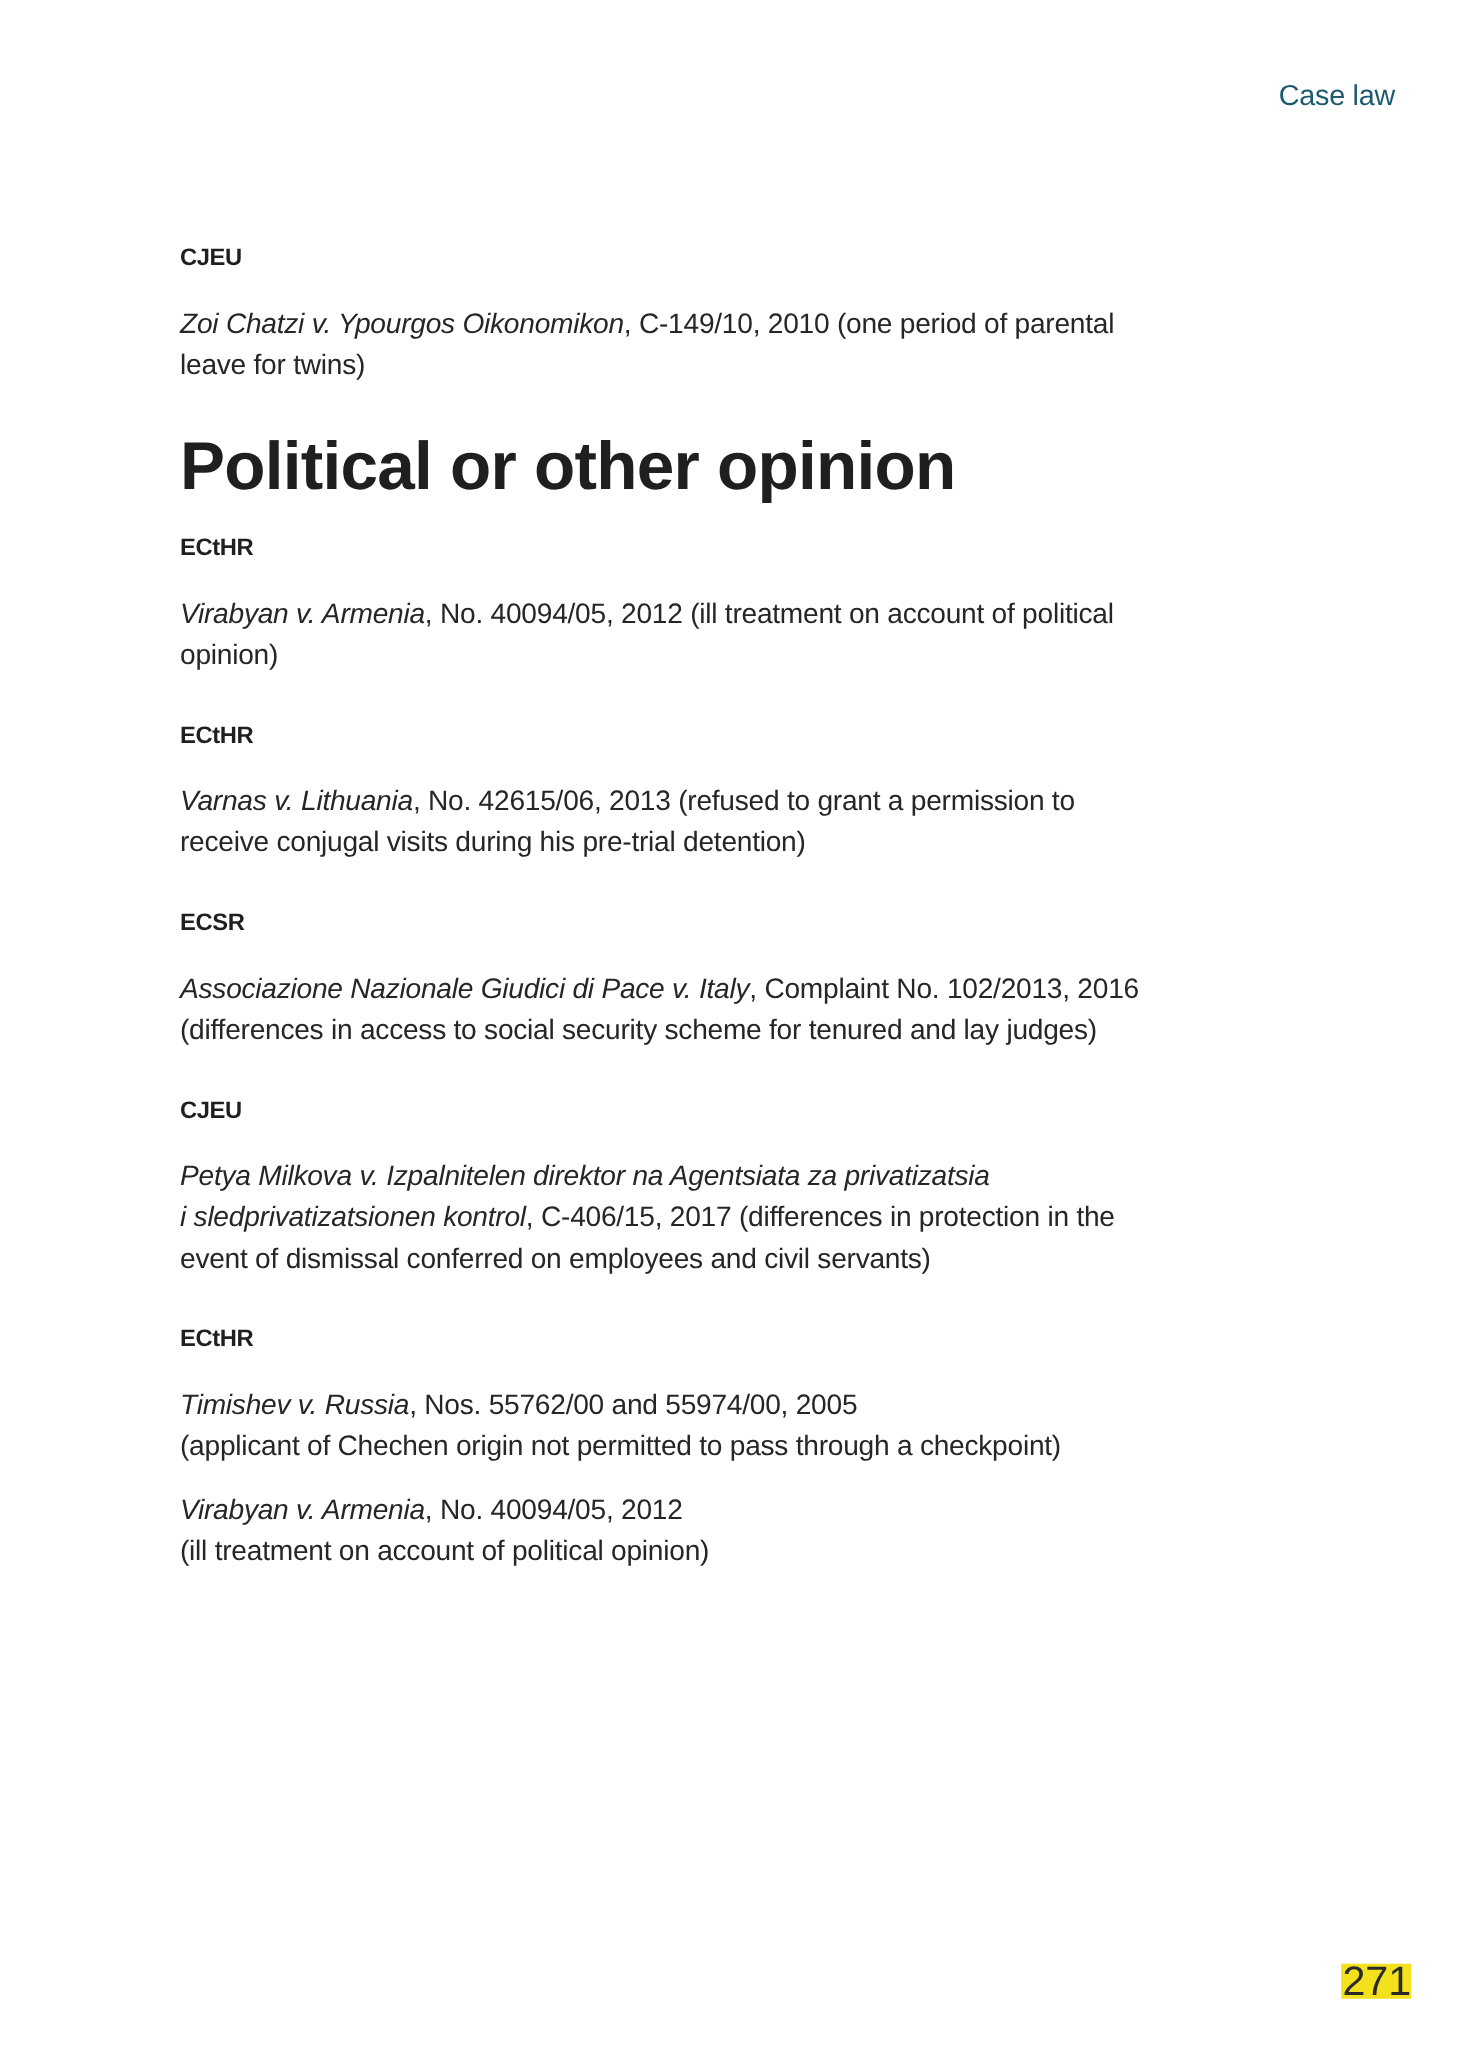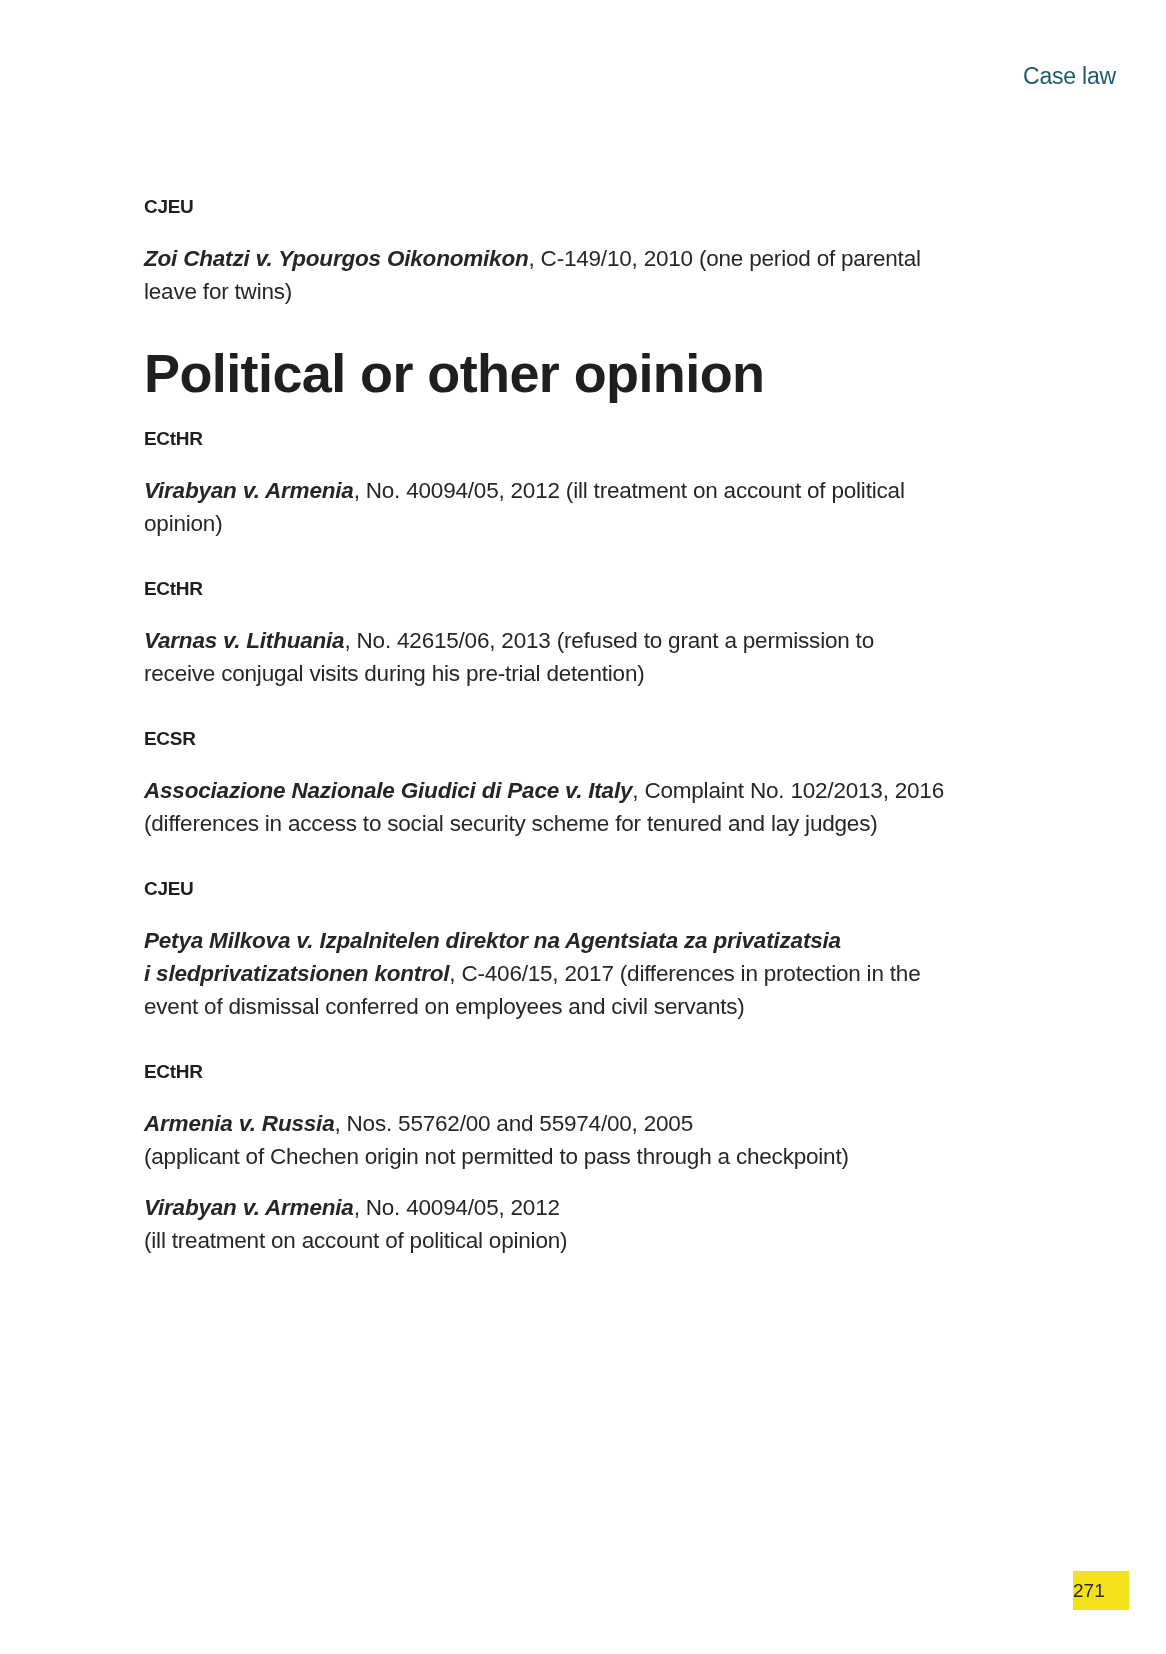--- a/index.html
+++ b/index.html
@@ -49,31 +49,31 @@
   }
   .heading + .sub { margin-top: 24px; }
   .case {
     font-size: 22.5px;
     line-height: 33px;
     letter-spacing: -0.2px;
     color: #262626;
     margin: 18px 0 0 0;
     white-space: pre-line;
   }
-  .case em { font-style: italic; font-weight: bold; }
+  .case em { font-style: italic; }
   .page-number-badge {
     position: absolute;
     top: 1571px;
     left: 1042px;
     width: 56px;
-    height: 39px;
+    height: 28px;
     display: flex;
     align-items: center;
-    justify-content: flex-start;
-    font-size: 19px;
+    justify-content: flex-end;
+    font-size: 33px;
     font-weight: 400;
     color: #2a2a2a;
   }
 </style>
 </head>
 <body>
 
 <div class="page">
 
   <div class="page-header" style="color: rgb(29, 90, 111);">Case law</div>
@@ -90,21 +90,21 @@
       <div class="case"><em>Varnas v. Lithuania</em><span>, No. 42615/06, 2013 (refused to grant a permission to
 receive conjugal visits during his pre-trial detention)</span></div>
       <div class="sub">ECSR</div>
       <div class="case"><em>Associazione Nazionale Giudici di Pace v. Italy</em><span>, Complaint No. 102/2013, 2016
 (differences in access to social security scheme for tenured and lay judges)</span></div>
       <div class="sub">CJEU</div>
       <div class="case"><em>Petya Milkova v. Izpalnitelen direktor na Agentsiata za privatizatsia
 i sledprivatizatsionen kontrol</em><span>, C-406/15, 2017 (differences in protection in the
 event of dismissal conferred on employees and civil servants)</span></div>
       <div class="sub">ECtHR</div>
-      <div class="case"><em>Armenia v. Russia</em><span>, Nos. 55762/00 and 55974/00, 2005
+      <div class="case"><em>Timishev v. Russia</em><span>, Nos. 55762/00 and 55974/00, 2005
 (applicant of Chechen origin not permitted to pass through a checkpoint)</span></div>
       <div class="case"><em>Virabyan v. Armenia</em><span>, No. 40094/05, 2012
 (ill treatment on account of political opinion)</span></div>
     </div>
 
   <div class="page-number-badge" style="background: rgb(243, 225, 29);">
     <span>271</span>
   </div>
 
 </div>

